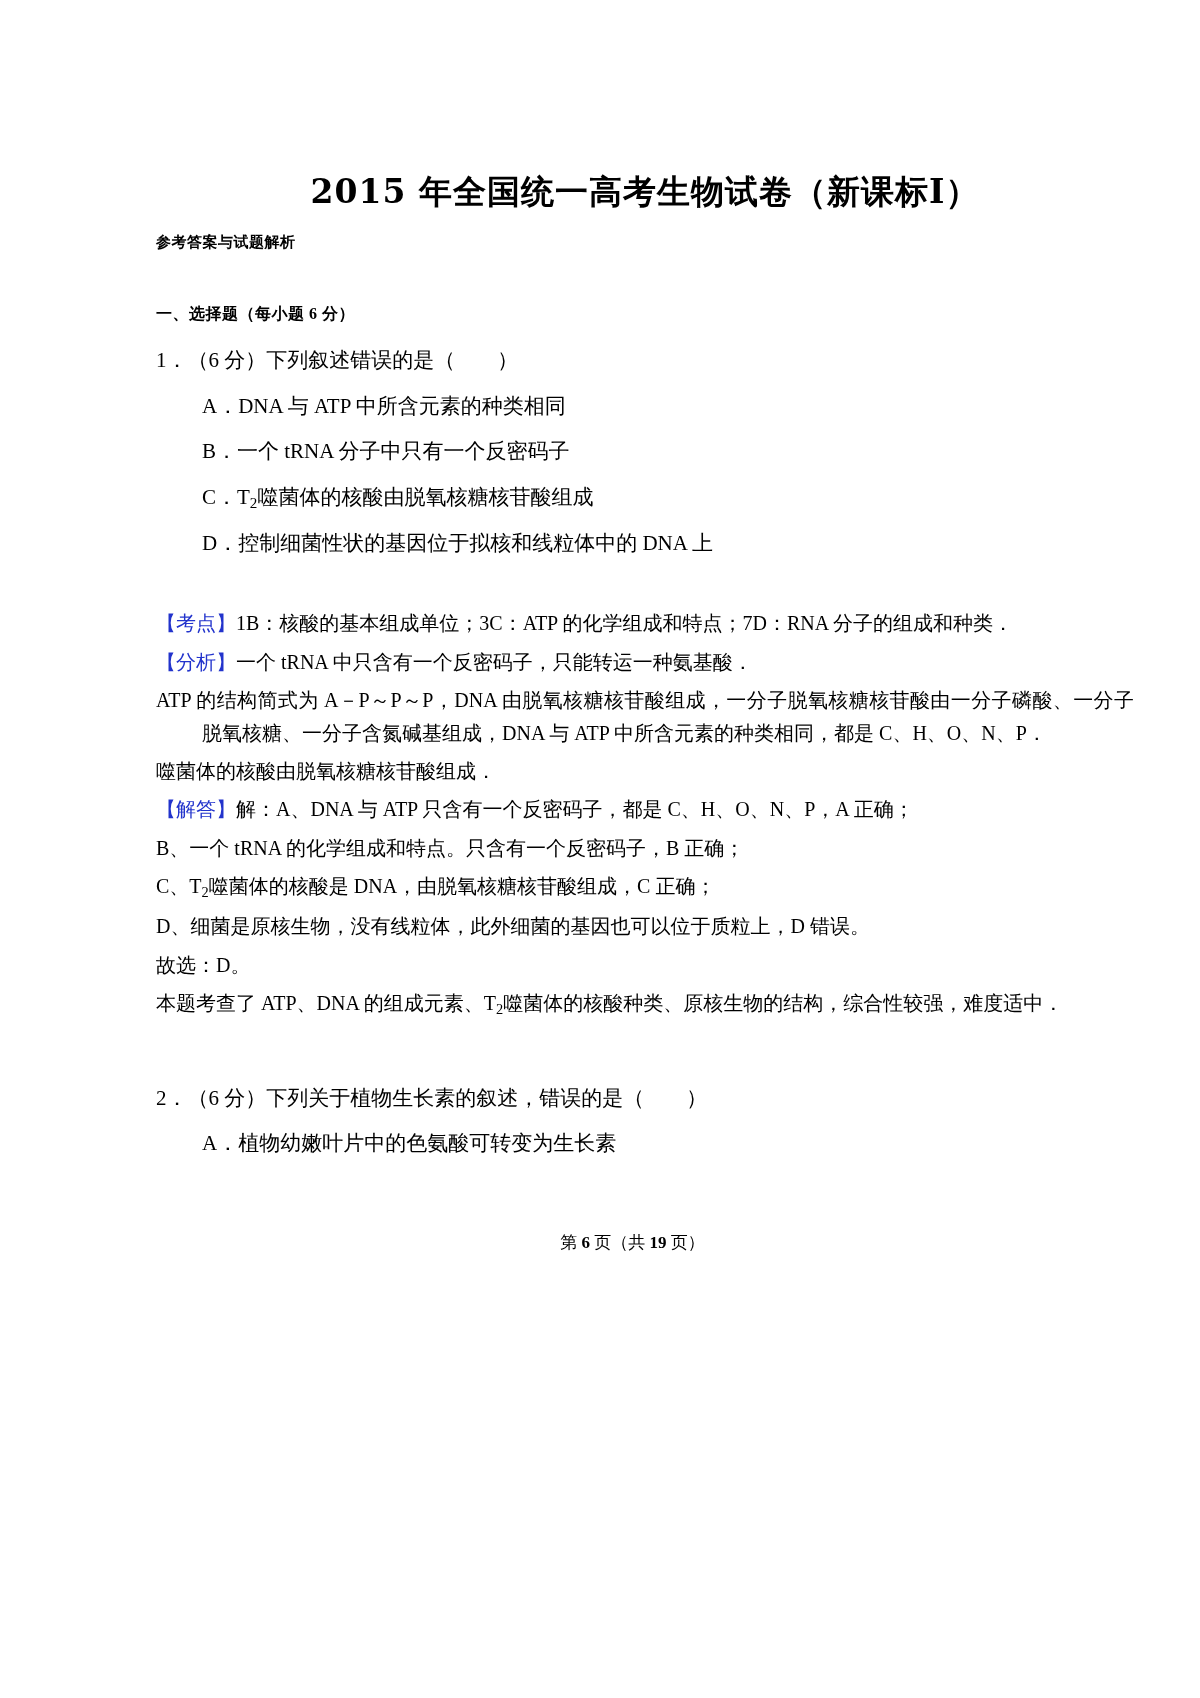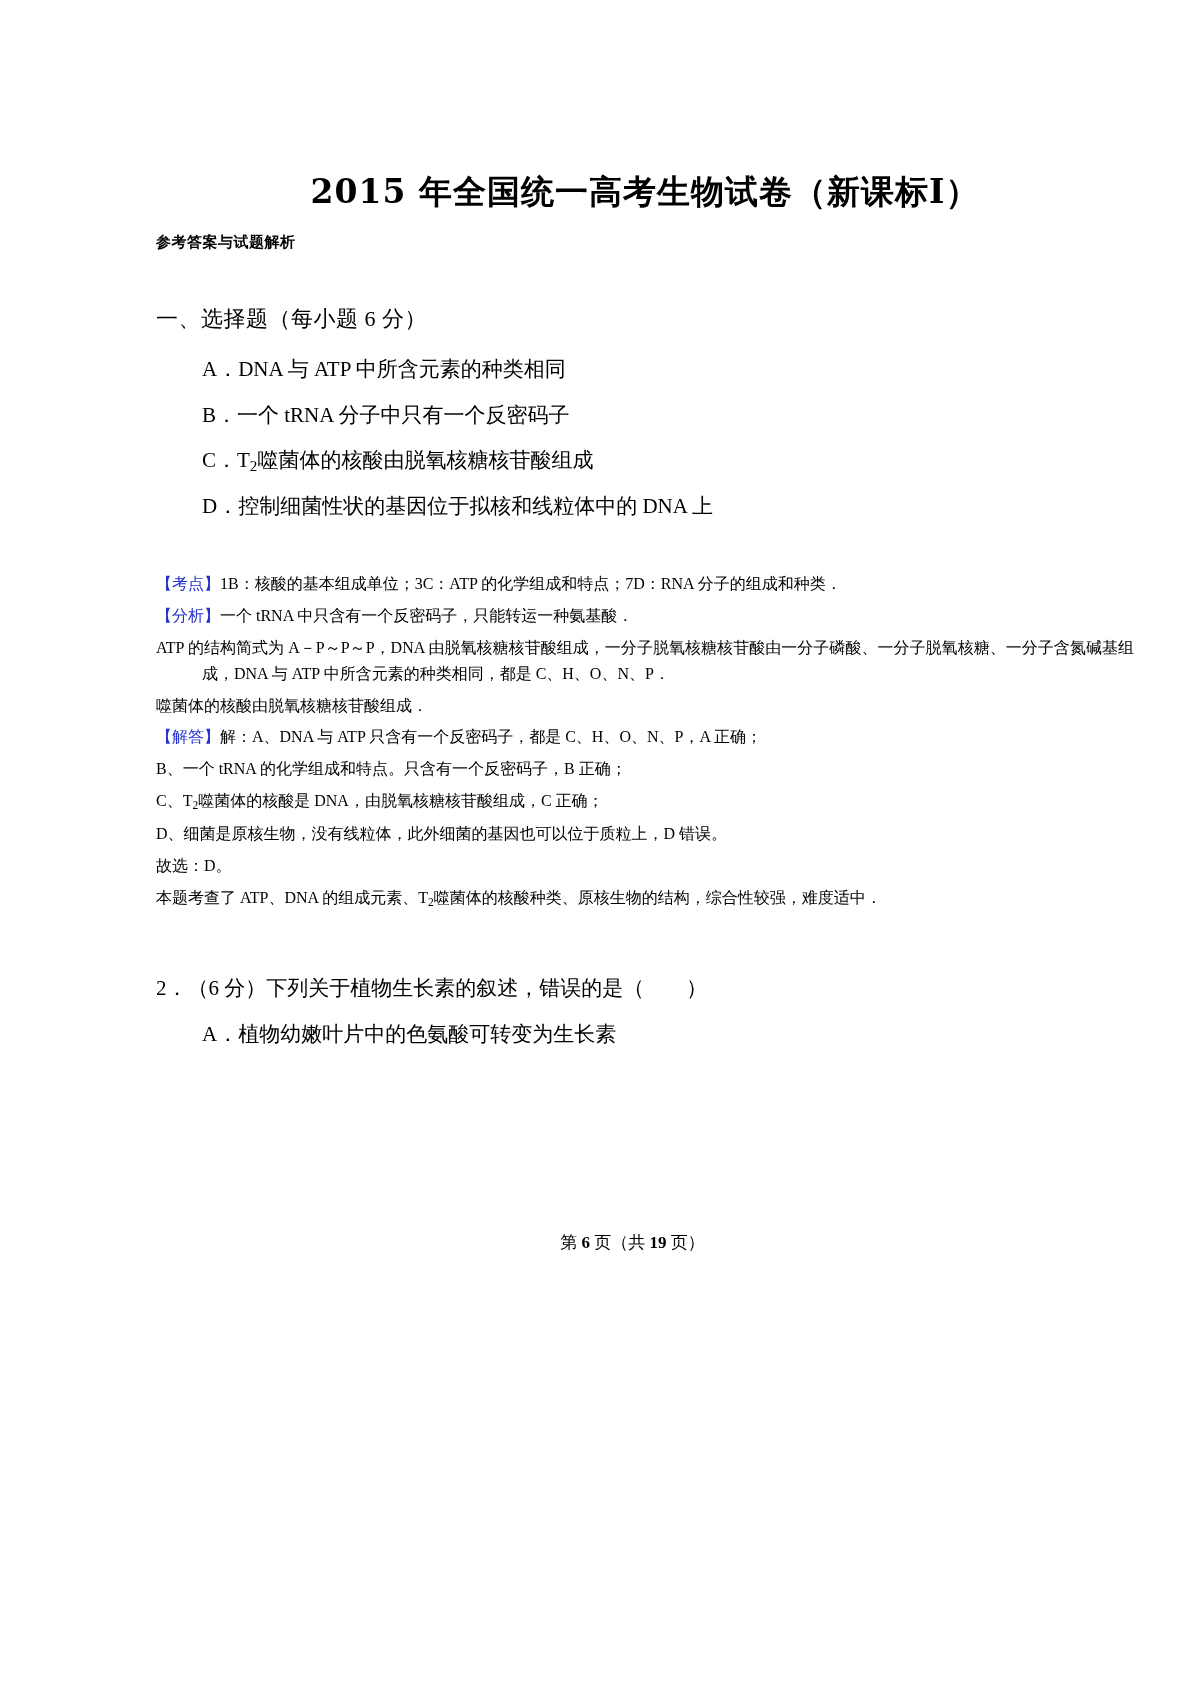--- a/index.html
+++ b/index.html
@@ -32,40 +32,40 @@
     font-family: "DejaVu Serif", "Liberation Serif", serif;
   }
   .doc-subtitle {
     text-align: left;
     font-size: 15px;
     font-weight: bold;
     margin: 0 0 52px 0;
     letter-spacing: 0.5px;
   }
   .section-head {
-    font-size: 22px;
-    font-weight: normal;
+    font-size: 16px;
+    font-weight: bold;
     margin: 0 0 20px 0;
     letter-spacing: 0.5px;
   }
   .q-stem {
     font-size: 21px;
     margin: 0 0 14px 0;
     line-height: 1.5;
   }
   .opt {
     font-size: 21px;
     margin: 0 0 14px 0;
     padding-left: 46px;
     line-height: 1.5;
   }
   .gap-lg { height: 34px; }
   .gap-md { height: 22px; }
   .ann {
-    font-size: 16px;
+    font-size: 20px;
     line-height: 1.62;
     margin: 0 0 6px 0;
     padding-left: 46px;
     text-indent: -46px;
     text-align: justify;
   }
   .ann.flush {
     padding-left: 0;
     text-indent: 0;
   }
@@ -94,20 +94,21 @@
 </head>
 <body>
 
 <div class="page">
 
   <h1 class="doc-title">2015 年全国统一高考生物试卷（新课标Ⅰ）</h1>
   <div class="doc-subtitle">参考答案与试题解析</div>
 
   <div class="section-head">一、选择题（每小题 6 分）</div>
 
+  <div class="q-stem">1．（6 分）下列叙述错误的是（　　）</div>
   <div class="opt"><span>A．DNA 与 ATP 中所含元素的种类相同</span></div>
   <div class="opt"><span>B．一个 tRNA 分子中只有一个反密码子</span></div>
   <div class="opt"><span>C．T<span class="sub">2</span>噬菌体的核酸由脱氧核糖核苷酸组成</span></div>
   <div class="opt"><span>D．控制细菌性状的基因位于拟核和线粒体中的 DNA 上</span></div>
 
   <div class="gap-lg"></div>
 
   <div class="ann hang">
     <span class="tag">【考点】</span><span>1B：核酸的基本组成单位；3C：ATP 的化学组成和特点；7D：RNA 分子的组成和种类．</span>
   </div>

